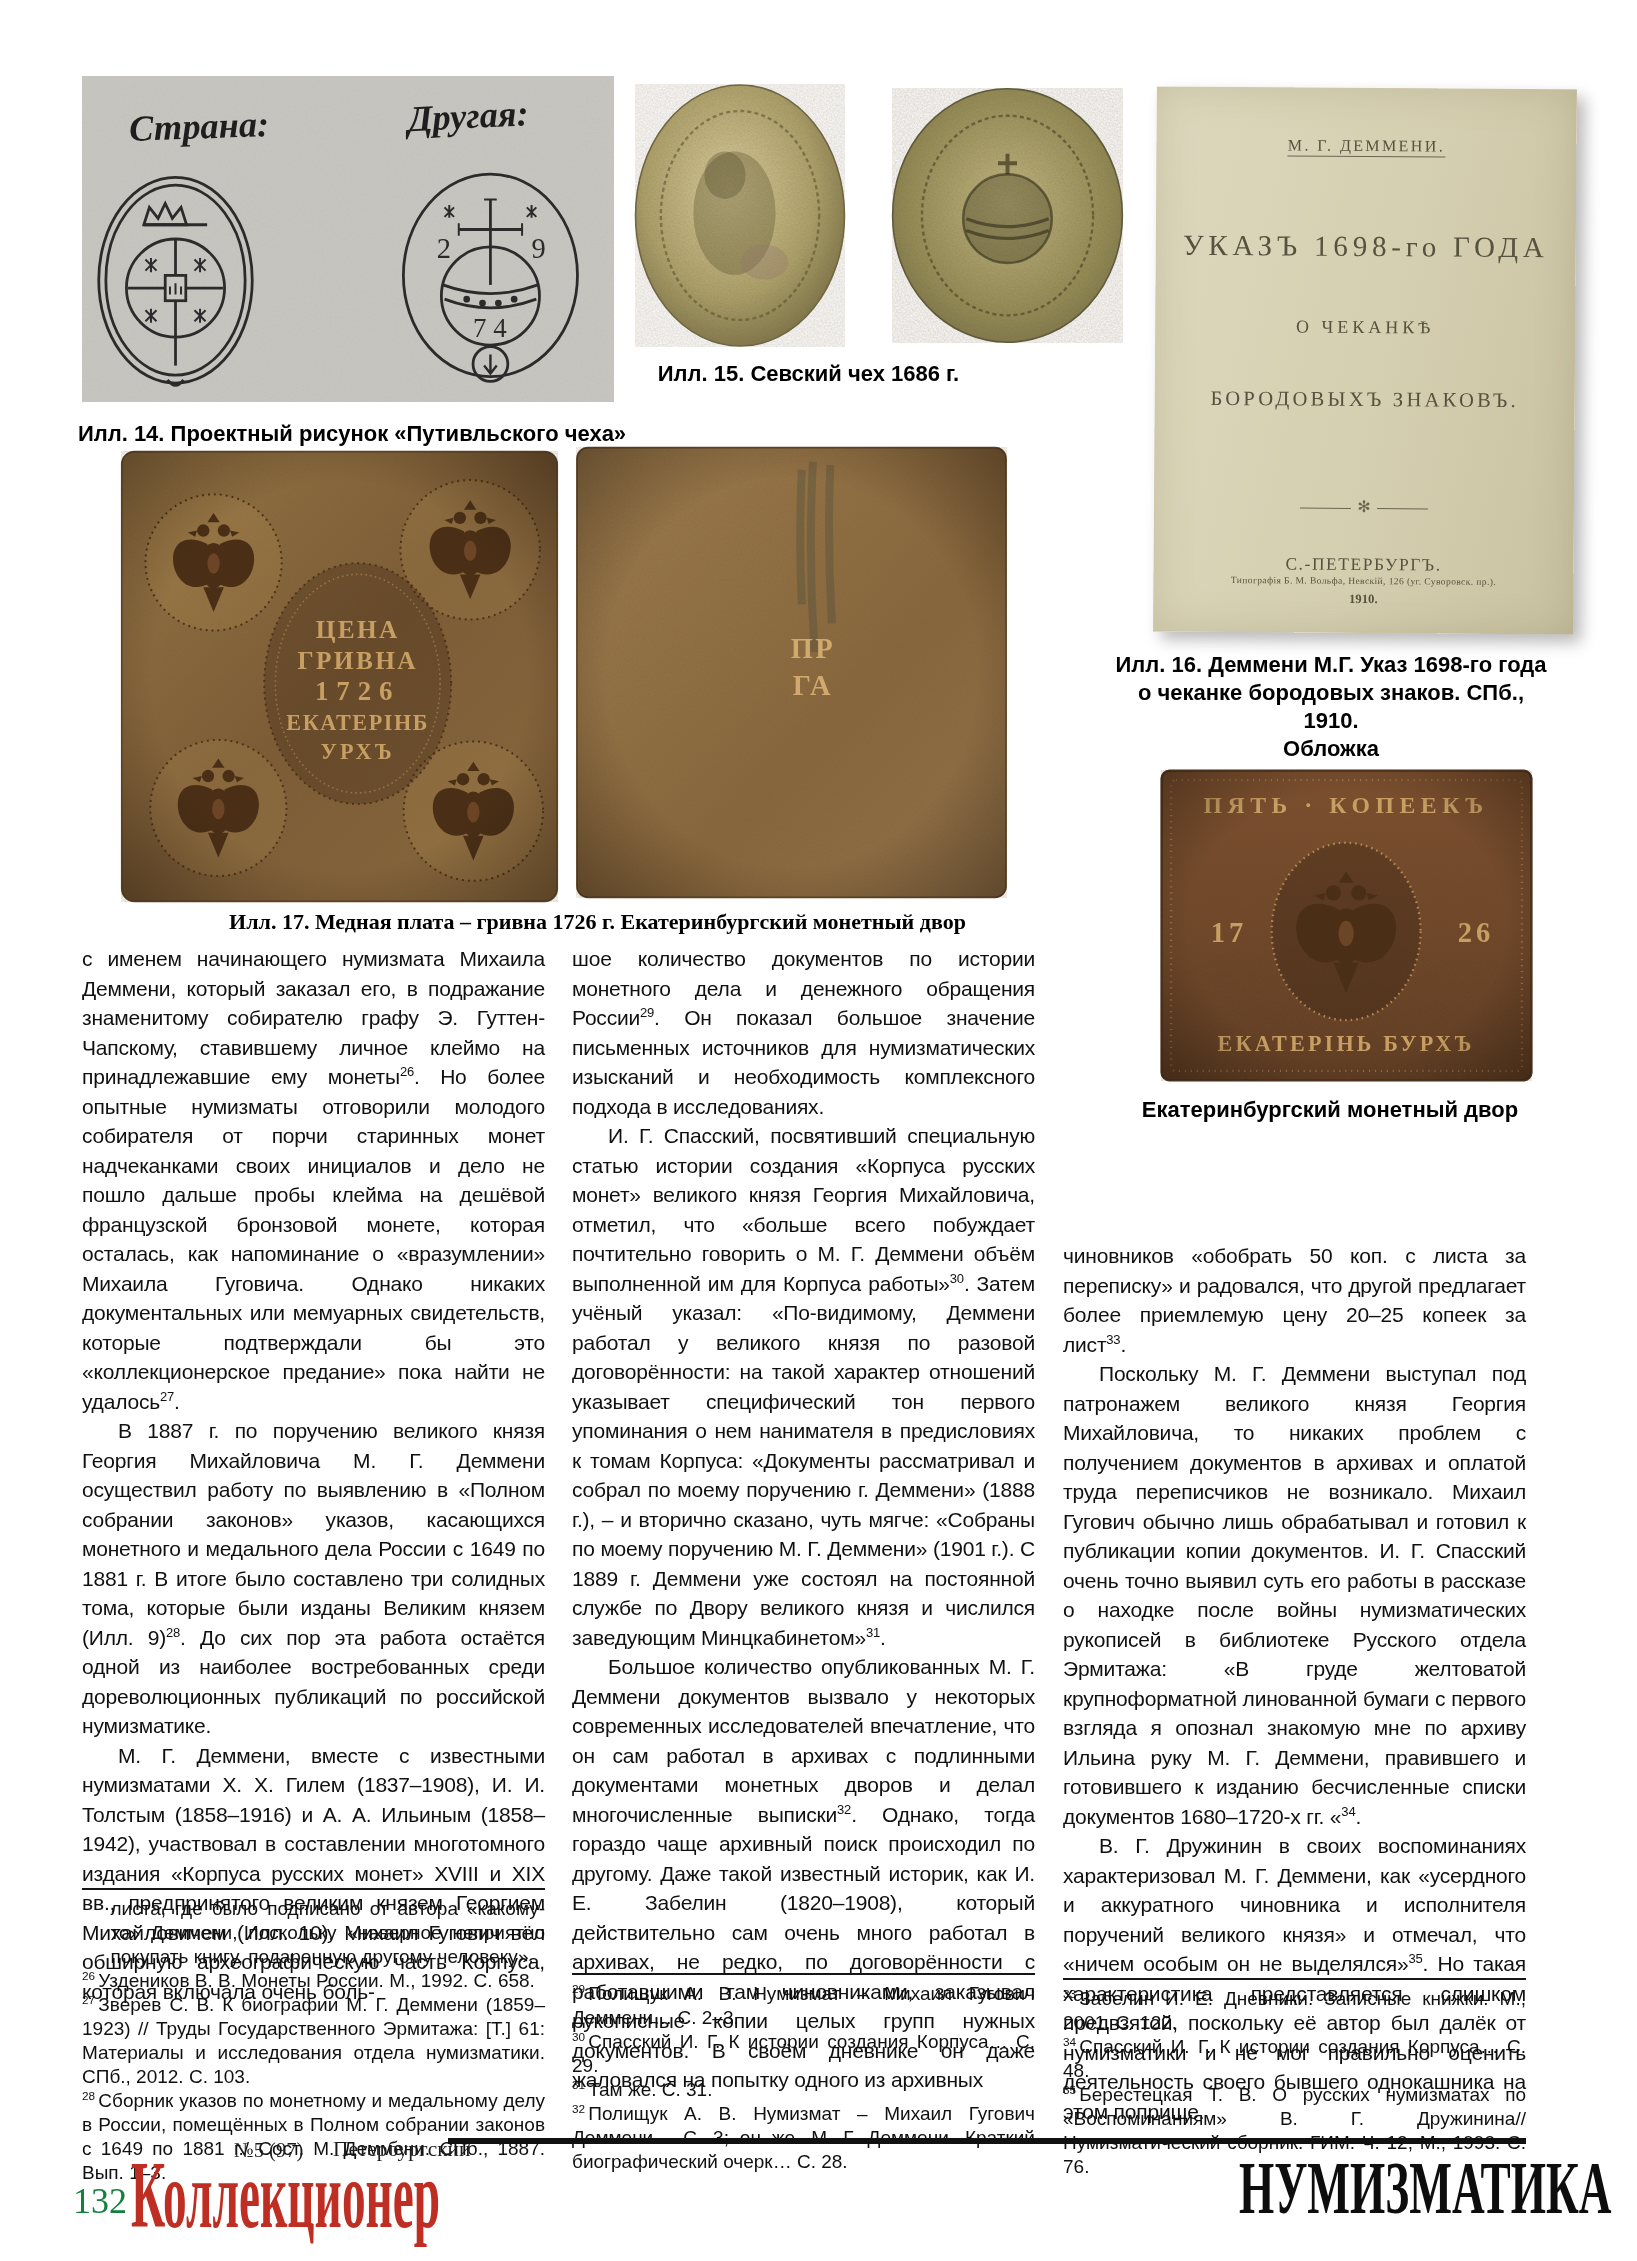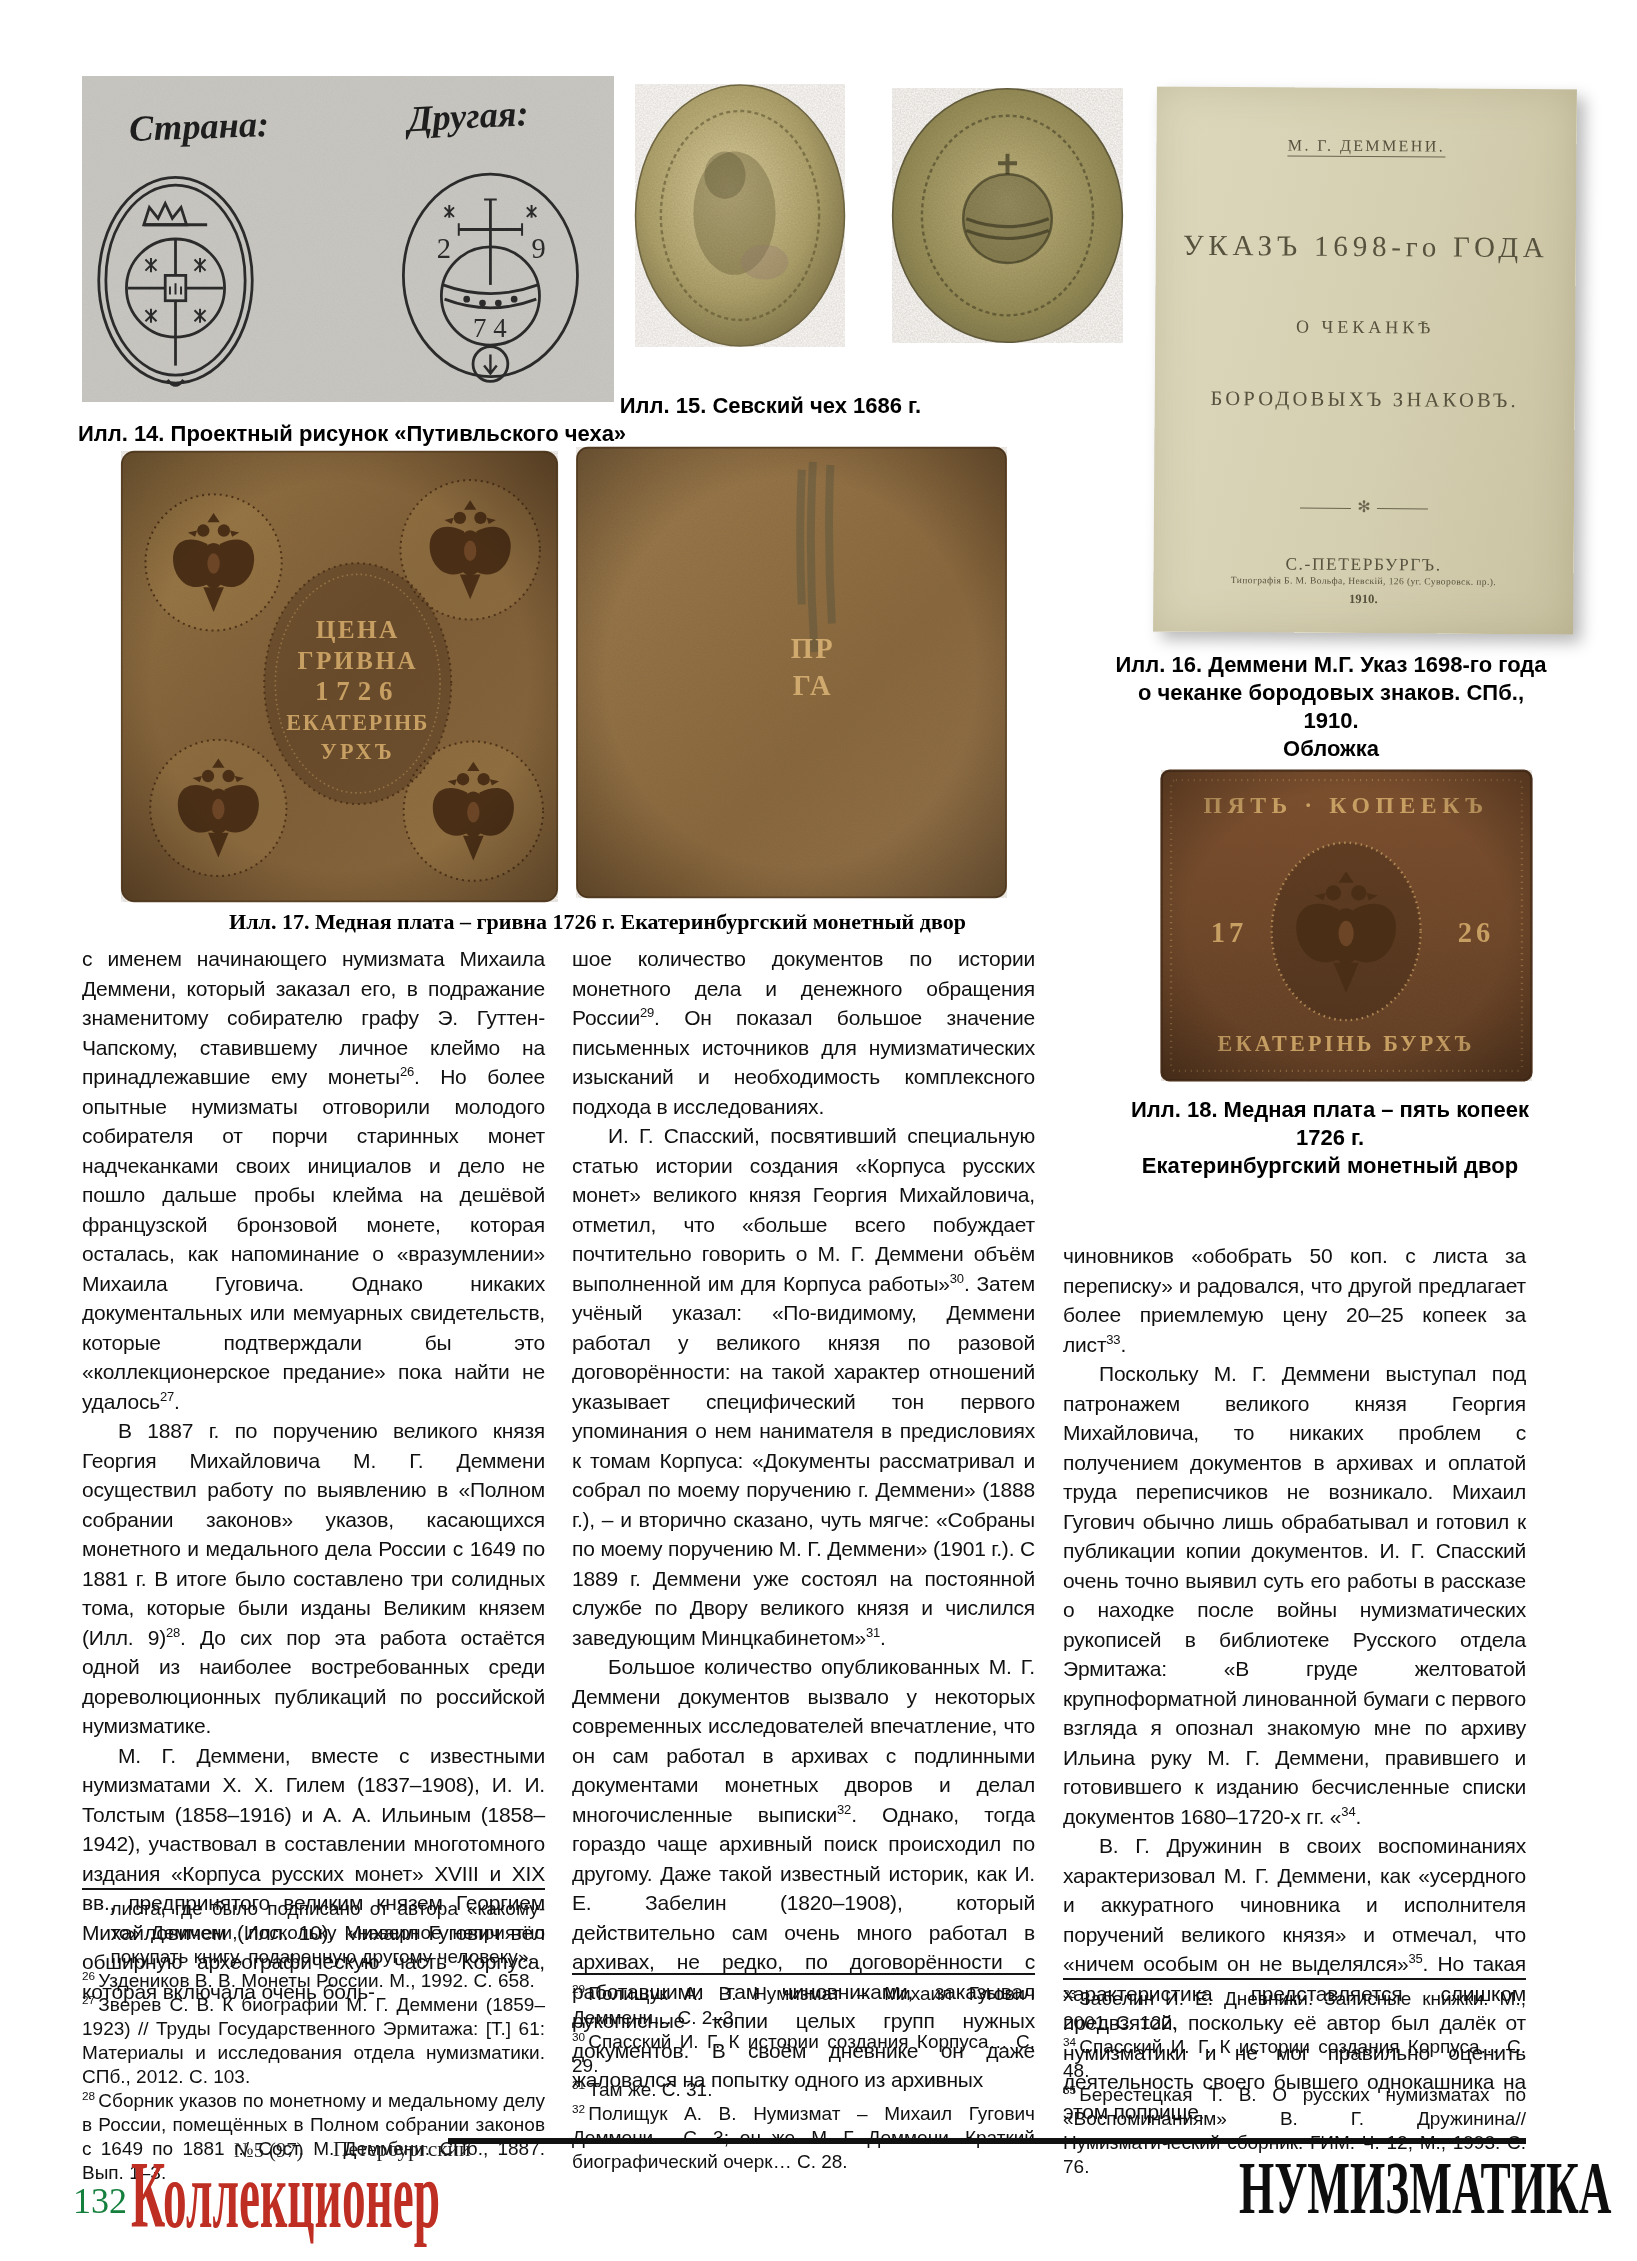--- a/index.html
+++ b/index.html
@@ -163,21 +163,21 @@
 <div class="abs" style="left:887px;top:84px;width:241px;height:263px;">
   <svg width="241" height="263" viewBox="0 0 304 332">
     <ellipse cx="152" cy="166" rx="145" ry="160" fill="url(#gold2)" stroke="#5e5a3a" stroke-width="2"></ellipse>
     <ellipse cx="152" cy="166" rx="145" ry="160" filter="url(#grain)" opacity="0.5"></ellipse>
     <ellipse cx="152" cy="166" rx="108" ry="126" fill="none" stroke="rgba(70,64,36,0.6)" stroke-width="3" stroke-dasharray="5 4"></ellipse>
     <circle cx="152" cy="170" r="56" fill="rgba(60,54,30,0.35)" stroke="rgba(50,46,26,0.6)" stroke-width="3"></circle>
     <path d="M100,170 Q152,190 204,170 M100,185 Q152,205 204,185" stroke="rgba(40,36,20,0.55)" stroke-width="4" fill="none"></path>
     <path d="M152,114 l0,-26 M140,100 l24,0" stroke="rgba(40,36,20,0.6)" stroke-width="5" fill="none"></path>
   </svg>
 </div>
-<div class="abs caption" style="left:604px;top:360px;width:333px;margin-top:32px;">Илл. 15. Севский чех 1686 г.</div>
+<div class="abs caption" style="left:642px;top:360px;width:333px;">Илл. 15. Севский чех 1686 г.</div>
 
 <div class="abs book" style="left:1155px;top:88px;width:420px;height:545px;">
   <div class="bk-author"><span>М. Г. ДЕММЕНИ.</span></div>
   <div class="bk-title">УКАЗЪ 1698-го ГОДА</div>
   <div class="bk-sub1">О ЧЕКАНКѢ</div>
   <div class="bk-sub2">БОРОДОВЫХЪ ЗНАКОВЪ.</div>
   <div class="bk-orn"><span class="line"></span><span>✻</span><span class="line"></span></div>
   <div class="bk-city">С.-ПЕТЕРБУРГЪ.</div>
   <div class="bk-printer">Типографія Б. М. Вольфа, Невскій, 126 (уг. Суворовск. пр.).</div>
   <div class="bk-year">1910.</div>
@@ -244,21 +244,20 @@
     <text x="235" y="56" font-family="Liberation Serif, serif" font-weight="bold" font-size="30" letter-spacing="7" fill="#c79f63" text-anchor="middle">ПЯТЬ · КОПЕЕКЪ</text>
     <ellipse cx="235" cy="205" rx="94" ry="112" fill="rgba(35,20,9,0.28)" stroke="#c79f63" stroke-opacity="0.75" stroke-width="3" stroke-dasharray="2 5"></ellipse>
     <use href="#eagleG" transform="translate(155,110) scale(1.6)"></use>
     <text x="64" y="218" font-family="Liberation Serif, serif" font-weight="bold" font-size="36" letter-spacing="5" fill="#c79f63">17</text>
     <text x="376" y="218" font-family="Liberation Serif, serif" font-weight="bold" font-size="36" letter-spacing="5" fill="#c79f63">26</text>
     <text x="235" y="356" font-family="Liberation Serif, serif" font-weight="bold" font-size="28" letter-spacing="4" fill="#c79f63" text-anchor="middle">ЕКАТЕРІНЬ БУРХЪ</text>
     <rect x="2" y="2" width="467" height="391" rx="10" fill="url(#vig)"></rect>
   </svg>
 </div>
 <div class="abs caption" style="left:1108px;top:1096px;width:444px;">
-  <div>Илл. 18. Медная плата – пять копеек 1726 г.</div>
   <div>Екатеринбургский монетный двор</div>
 </div>
 
 <div class="abs colbody" style="left:82px;top:944px;width:463px;">
     <p class="para">с именем начинающего нумизмата Михаила Деммени, который заказал его, в подражание знаменитому собирателю графу Э. Гуттен-Чапскому, ставившему личное клеймо на принадлежавшие ему монеты<sup>26</sup>. Но более опытные нумизматы отговорили молодого собирателя от порчи старинных монет надчеканками своих инициалов и дело не пошло дальше пробы клейма на дешёвой французской бронзовой монете, которая осталась, как напоминание о «вразумлении» Михаила Гуговича. Однако никаких документальных или мемуарных свидетельств, которые подтверждали бы это «коллекционерское предание» пока найти не удалось<sup>27</sup>.</p>
     <p class="para indent">В 1887 г. по поручению великого князя Георгия Михайловича М. Г. Деммени осуществил работу по выявлению в «Полном собрании законов» указов, касающихся монетного и медального дела России с 1649 по 1881 г. В итоге было составлено три солидных тома, которые были изданы Великим князем (Илл. 9)<sup>28</sup>. До сих пор эта работа остаётся одной из наиболее востребованных среди дореволюционных публикаций по российской нумизматике.</p>
     <p class="para indent">М. Г. Деммени, вместе с известными нумизматами Х. Х. Гилем (1837–1908), И. И. Толстым (1858–1916) и А. А. Ильиным (1858–1942), участвовал в составлении многотомного издания «Корпуса русских монет» XVIII и XIX вв., предпринятого великим князем Георгием Михайловичем (Илл. 10). Михаил Гугович вёл обширную археографическую часть Корпуса, которая включала очень боль-</p>
   </div>
 <div class="abs colbody" style="left:572px;top:944px;width:463px;">
     <p class="para">шое количество документов по истории монетного дела и денежного обращения России<sup>29</sup>. Он показал большое значение письменных источников для нумизматических изысканий и необходимость комплексного подхода в исследованиях.</p>

